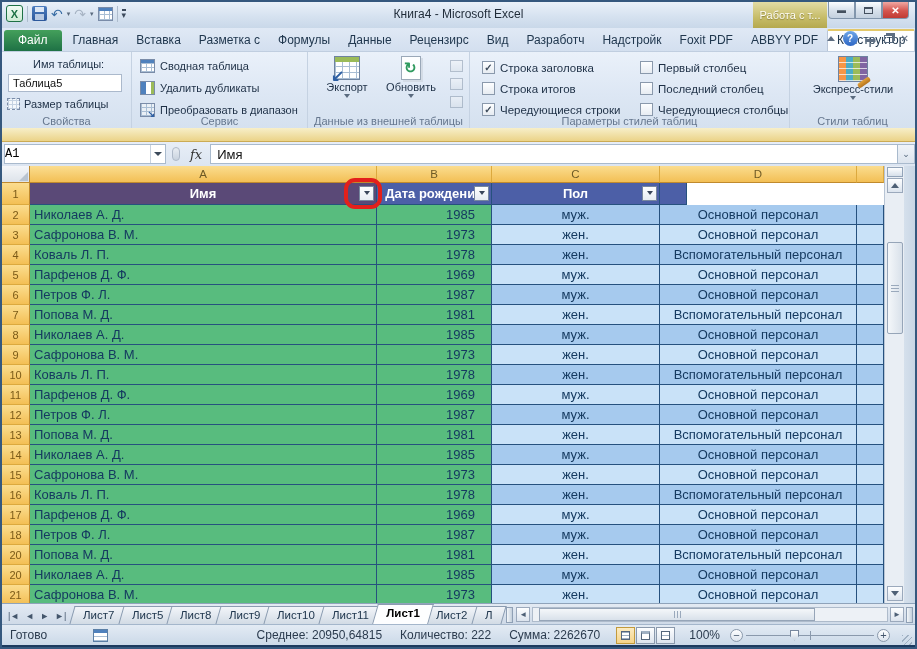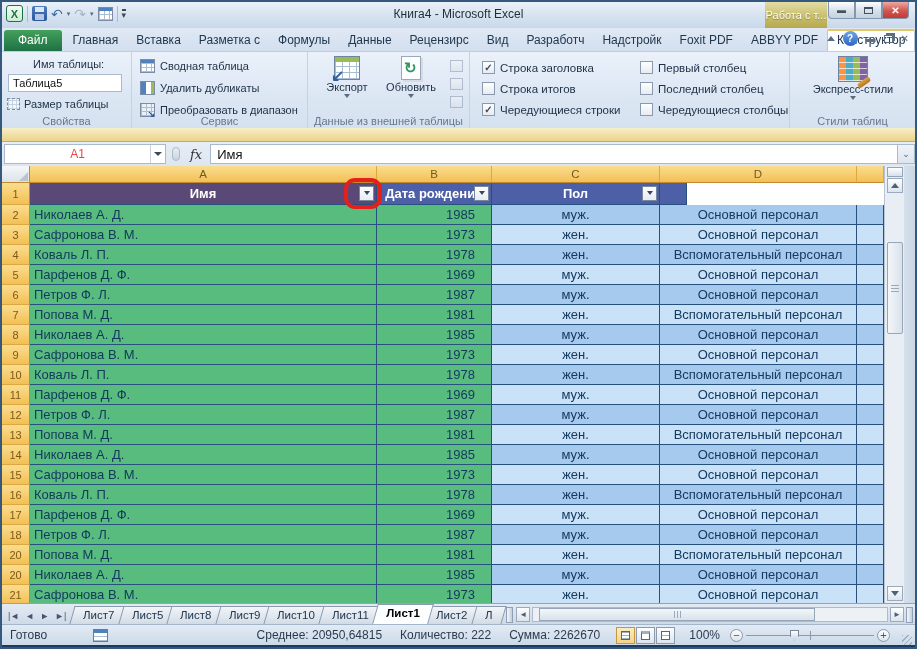--- a/index.html
+++ b/index.html
@@ -20,21 +20,21 @@
   .save-ico:after  { content:""; position:absolute; left:3px; bottom:1px; width:9px; height:6px; background:#B7C9E2; }
   .undo-g { font-size:14px; color:#3A6EA5; line-height:14px; }
   .redo-g { font-size:14px; color:#A7B4C4; line-height:14px; }
   .mini-caret { font-size:7px; color:#5A6B7F; }
   .qat-table { width:15px; height:14px; border:1px solid #7A8CA8; background:
       linear-gradient(#4F81BD 0 3px, rgba(0,0,0,0) 3px),
       repeating-linear-gradient(0deg,#A9BED4 0 1px, rgba(0,0,0,0) 1px 5px),
       repeating-linear-gradient(90deg,#A9BED4 0 1px, rgba(0,0,0,0) 1px 5px), #fff; }
   .qat-custom { font-size:9px; color:#3C4A5C; border-top:2px solid #3C4A5C; line-height:6px; padding-top:1px; }
   .title-text { position:absolute; left:0; right:0; top:5px; text-align:center; font-size:12px; color:#1F2B38; }
-  .ctx-label { position:absolute; right:88px; top:0; width:62px; height:26px;
+  .ctx-label { position:absolute; right:88px; top:0; width:74px; height:26px;
                background:linear-gradient(#E3DCA4,#C6BC69 60%,#B5A94F);
                color:#FDFCF5; font-size:11px; display:flex; align-items:center; justify-content:center;
                border-radius:0 0 0 0; text-shadow:0 1px 1px #8D8340; }
   .winbtns { position:absolute; right:6px; top:0; display:flex; }
   .winbtn { width:27px; height:17px; border:1px solid #8296AC; border-top:none;
             background:linear-gradient(#FDFEFF,#D9E2EC 50%,#C4D1DF);
             display:flex; align-items:center; justify-content:center;
             font-size:9px; color:#44505E; }
   .winbtn.min { border-radius:0 0 0 4px; }
   .winbtn.close { border-radius:0 0 4px 0; background:linear-gradient(#F0A8A3,#D4554E 55%,#C13B34);
@@ -110,21 +110,21 @@
   .ico-styles:after { content:""; position:absolute; right:-4px; bottom:-4px; width:14px; height:5px;
       background:linear-gradient(#E2A23B,#B5741E); transform:rotate(-35deg); border-radius:2px; }
 
   
   .amber { position:absolute; left:0; top:126px; width:913px; height:14px;
            background:linear-gradient(#F7EFC9,#EBD388); border-bottom:1px solid #CBAB55; }
   .fbar { position:absolute; left:0; top:140px; width:913px; height:24px;
           background:linear-gradient(#E8EEF7,#DCE5F1); display:flex; align-items:center; }
   .namebox { margin-left:2px; width:162px; height:20px; background:#fff; border:1px solid #A9BACD;
              display:flex; align-items:center; position:relative; }
-  .namebox .nb-text { flex:1; text-align:center; font-size:12px; color:#ef4444; }
+  .namebox .nb-text { flex:1; text-align:left; font-size:12px; color:#000000;font-family:Liberation Mono, monospace; }
   .nb-drop { width:15px; height:100%; border-left:1px solid #C8D2DE; display:flex; align-items:center; justify-content:center; }
   .tri-down { width:0; height:0; border-left:4px solid rgba(0,0,0,0); border-right:4px solid rgba(0,0,0,0); border-top:4px solid #3C4A5A; }
   .knob { width:8px; height:14px; margin-left:6px; border-radius:4px; background:linear-gradient(#E8EDF3,#C8D2DE); border:1px solid #AEB9C8; }
   .fx { margin:0 8px 0 10px; font-family:"DejaVu Serif", serif; font-style:italic; font-size:13px; color:#333; }
   .ffield { flex:1; height:20px; background:#fff; border:1px solid #A9BACD; border-right:none;
             font-size:13px; color:#111; padding:1px 6px; display:flex; align-items:center; }
   .fexpand { width:18px; height:20px; background:linear-gradient(#F0F4F9,#DCE4EE); border:1px solid #A9BACD;
              display:flex; align-items:center; justify-content:center; font-size:9px; color:#55677C; }
 
   
@@ -349,20 +349,21 @@
           </div>
           <div class="cbrow">
             <span class="cbox"></span>
             <span class="cblabel">Последний столбец</span>
           </div>
           <div class="cbrow">
             <span class="cbox"></span>
             <span class="cblabel">Чередующиеся столбцы</span>
           </div>
         </div>
+      <div class="gtitle">Параметры стилей таблиц</div>
     </div>
 
     <div class="rgroup" style="left:788px; width:125px; border-right:none;">
       <div class="bigbtn" style="left:30px; width:66px;">
         <span class="ico-styles"></span>
         <span class="blabel">Экспресс-стили</span>
         <span class="drop-caret"></span>
       </div>
       <div class="gtitle">Стили таблиц</div>
     </div>

